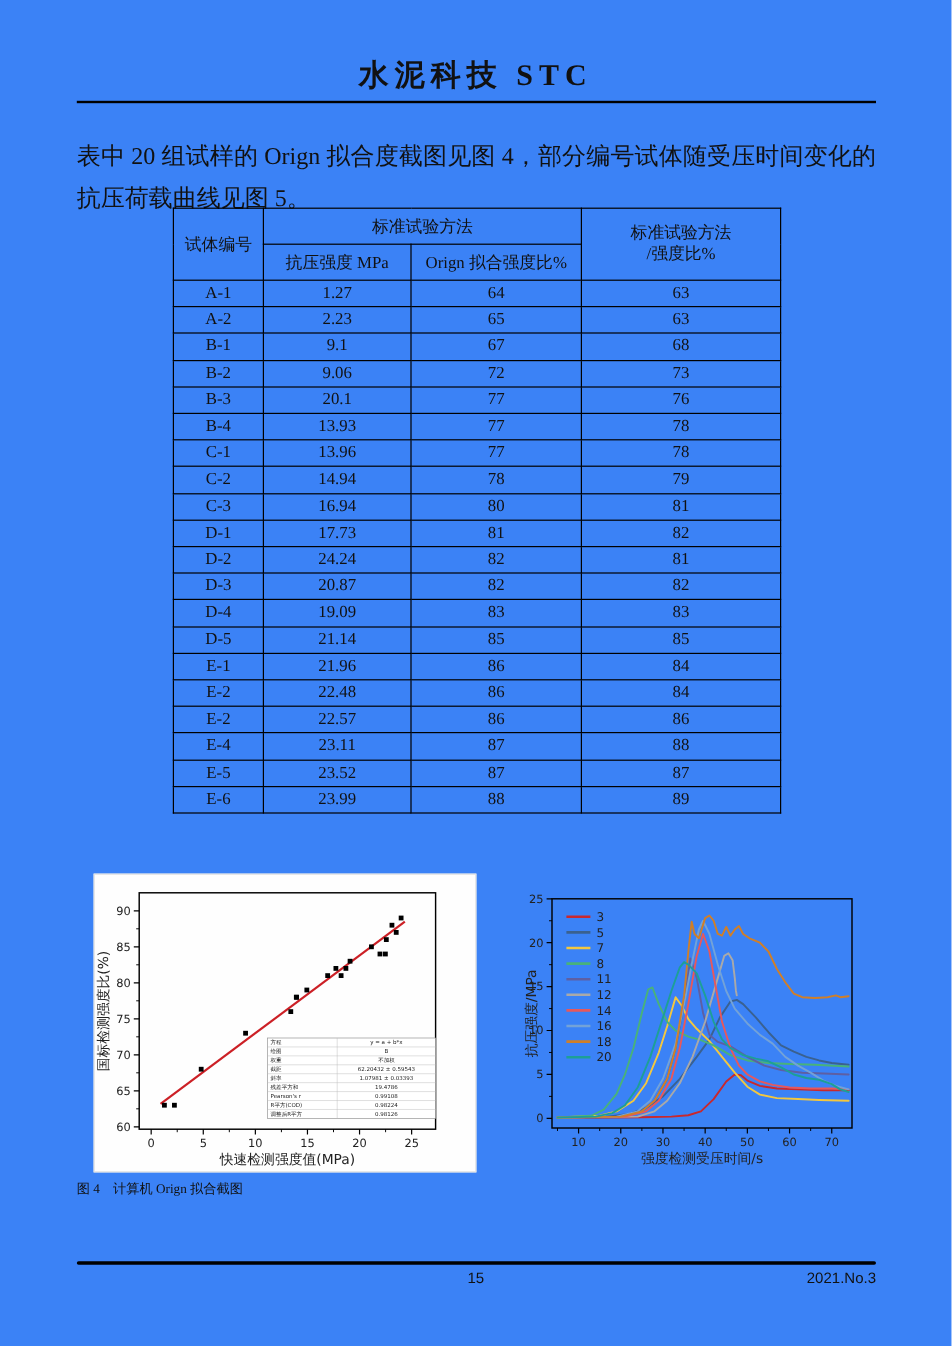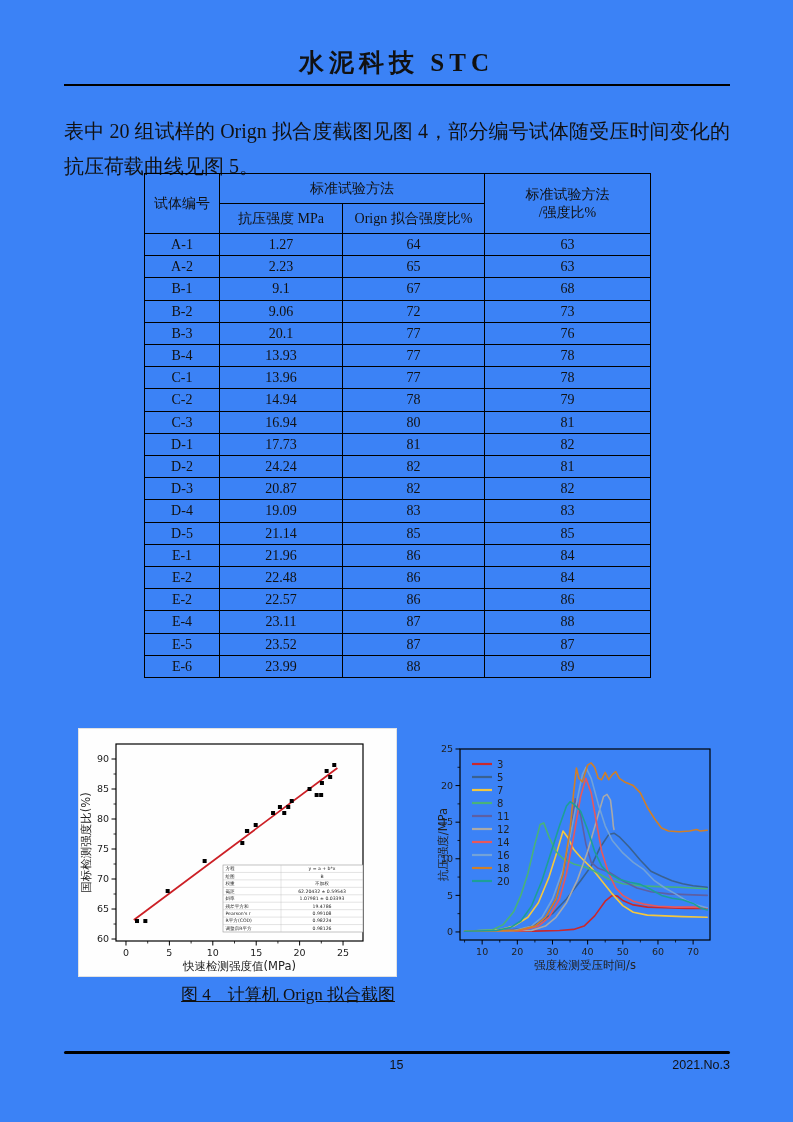--- a/index.html
+++ b/index.html
@@ -14,21 +14,21 @@
   .tbl-title{text-align:center;font-weight:bold;font-size:15.5px;margin-bottom:5px;letter-spacing:.5px;}
   table.act{border-collapse:collapse;table-layout:fixed;width:506px;border:1.5px solid #000;}
   table.act th,table.act td{border:1px solid #000;text-align:center;font-weight:normal;
         font-size:14px;padding:0;}
   table.act thead th{height:29px;}
   table.act td{height:21.2px;line-height:21.2px;}
   th.two-line{white-space:pre-line;line-height:18px;}
   .fig4-box{position:absolute;top:728px;left:78px;width:317px;height:247px;
         border:1px solid #e2e2e2;background:#fefefe;}
   .fig5-box{position:absolute;top:733px;left:436px;width:305px;height:242px;}
-  .caption{position:absolute;top:983px;font-size:17px;text-align:right;text-decoration:underline;}
+  .caption{position:absolute;top:983px;font-size:11px;text-align:left;}
   .cap4{left:64px;width:331px;}
   .cap5{left:420px;width:321px;}
   .footer-rule{position:absolute;top:1051px;left:64px;width:666px;height:3px;background:#000;border-radius:2px;}
   .page-num{position:absolute;top:1058px;left:0;width:100%;text-align:center;font-size:12.5px;
         font-family:"Liberation Sans",sans-serif;}
   .issue{position:absolute;top:1058px;right:63px;font-size:12.5px;font-family:"Liberation Sans",sans-serif;}
   svg text{font-family:"DejaVu Sans","Liberation Sans",sans-serif;fill:#222;}
 </style>
 </head>
 <body>

